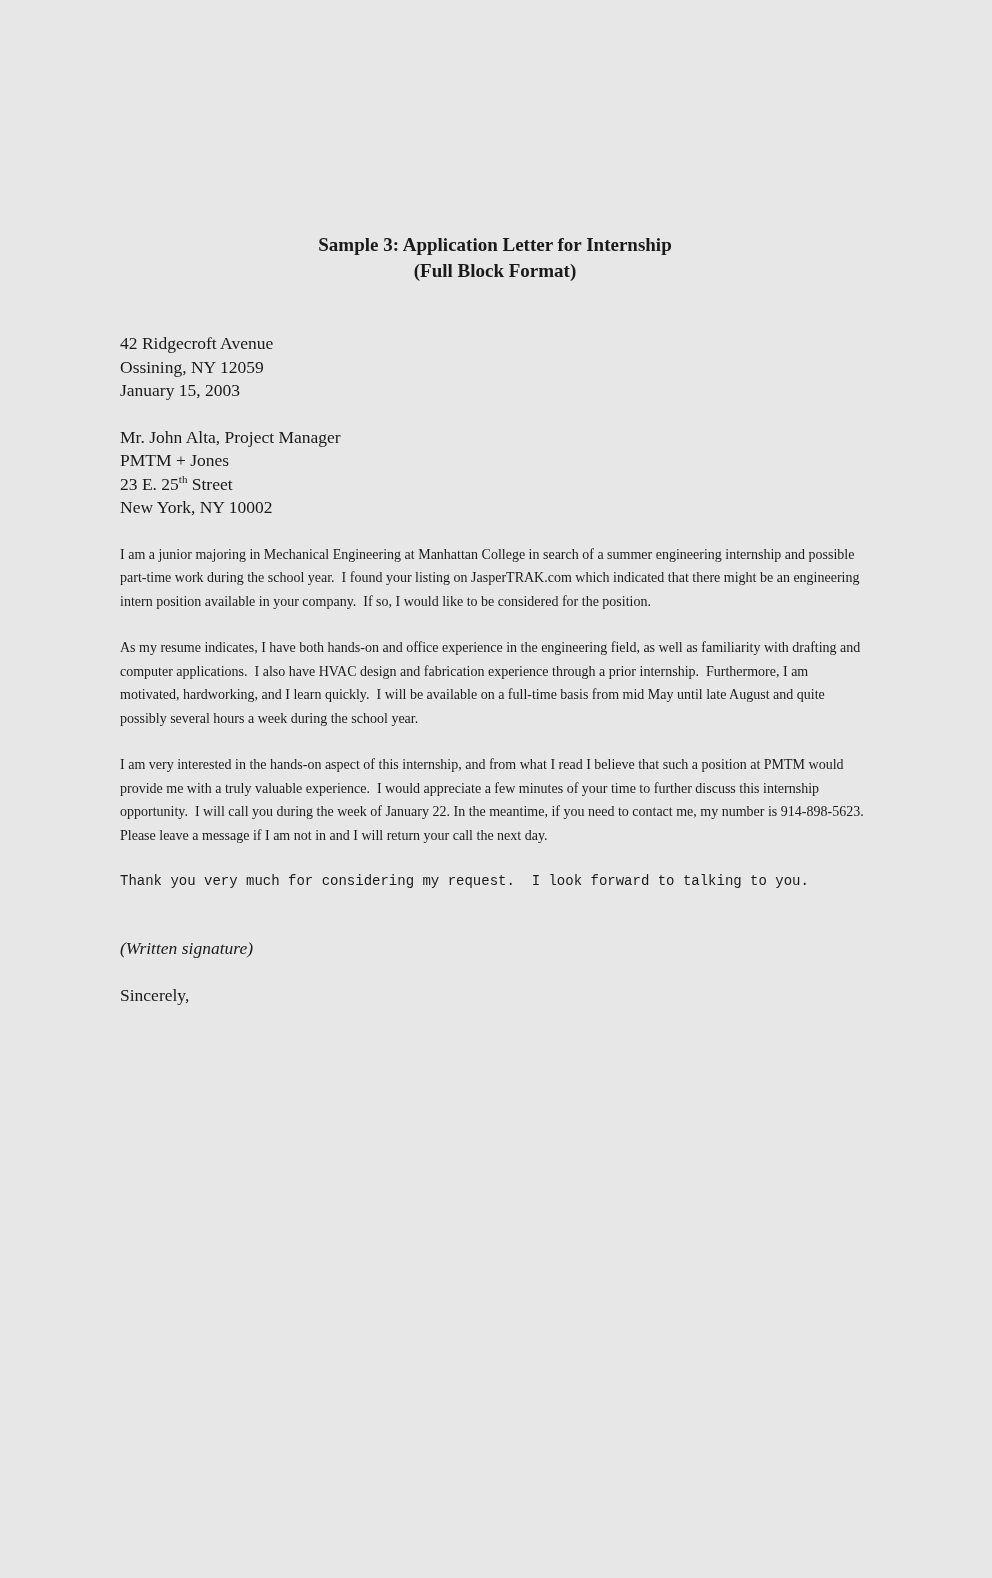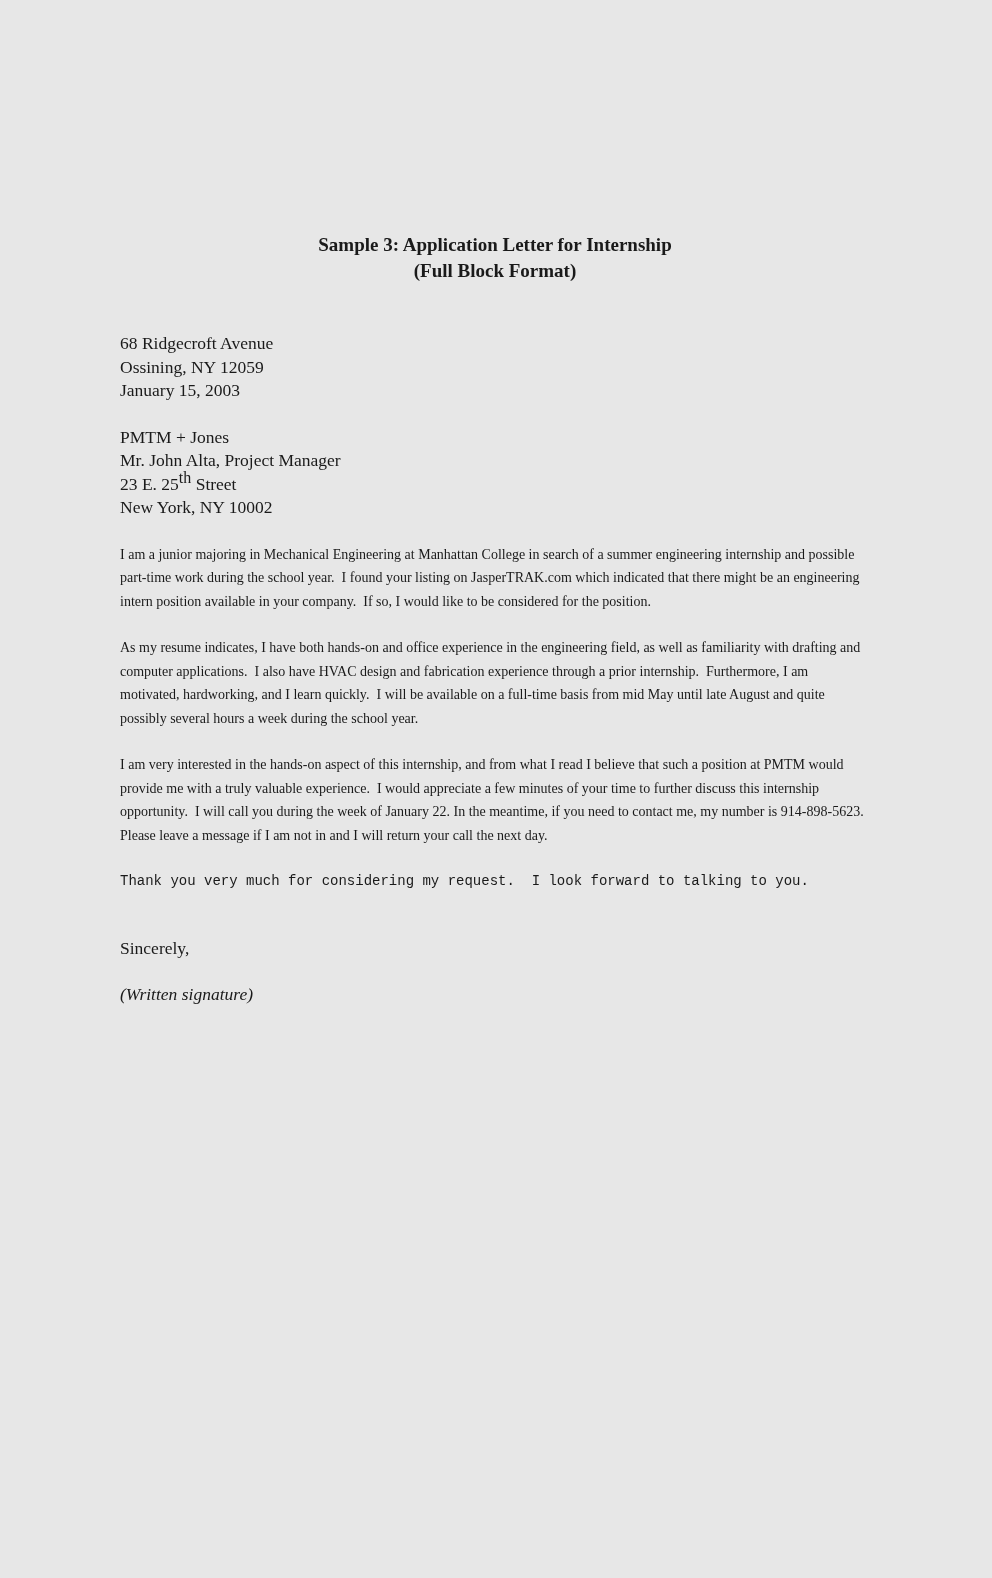--- a/index.html
+++ b/index.html
@@ -50,55 +50,55 @@
     font-family: Liberation Mono, monospace;
   }
   .valediction {
     margin: 0 0 23px 0;
   }
   .signature-note {
     font-style: italic;
     margin: 0 0 24px 0;
   }
   sup.ordinal {
-    font-size: 16px;
+    font-size: 11px;
     line-height: 0;
     vertical-align: super;
   }
 </style>
 </head>
 <body>
 
 <div class="letter">
 
   <div class="title-block">
     <div class="title-line">Sample 3: Application Letter for Internship</div>
     <div class="title-line">(Full Block Format)</div>
   </div>
 
   <div class="block">
-    <div class="line">68 Ridgecroft Avenue</div>
+    <div class="line">42 Ridgecroft Avenue</div>
     <div class="line">Ossining, NY 12059</div>
     <div class="line">January 15, 2003</div>
   </div>
 
   <div class="block">
+    <div class="line">Mr. John Alta, Project Manager</div>
     <div class="line">PMTM + Jones</div>
-    <div class="line">Mr. John Alta, Project Manager</div>
     <div class="line"><span>23 E. 25</span><sup class="ordinal">th</sup><span> Street</span></div>
     <div class="line">New York, NY 10002</div>
   </div>
 
 
   <p class="para">I am a junior majoring in Mechanical Engineering at Manhattan College in search of a summer engineering internship and possible part-time work during the school year.  I found your listing on JasperTRAK.com which indicated that there might be an engineering intern position available in your company.  If so, I would like to be considered for the position.</p>
 
   <p class="para">As my resume indicates, I have both hands-on and office experience in the engineering field, as well as familiarity with drafting and computer applications.  I also have HVAC design and fabrication experience through a prior internship.  Furthermore, I am motivated, hardworking, and I learn quickly.  I will be available on a full-time basis from mid May until late August and quite possibly several hours a week during the school year.</p>
 
   <p class="para">I am very interested in the hands-on aspect of this internship, and from what I read I believe that such a position at PMTM would provide me with a truly valuable experience.  I would appreciate a few minutes of your time to further discuss this internship opportunity.  I will call you during the week of January 22. In the meantime, if you need to contact me, my number is 914-898-5623.  Please leave a message if I am not in and I will return your call the next day.</p>
 
   <p class="para para-last">Thank you very much for considering my request.  I look forward to talking to you.</p>
 
+  <div class="line signature-note">(Written signature)</div>
+
   <div class="line valediction">Sincerely,</div>
-
-  <div class="line signature-note">(Written signature)</div>
 
 
 </div>
 
 </body></html>

